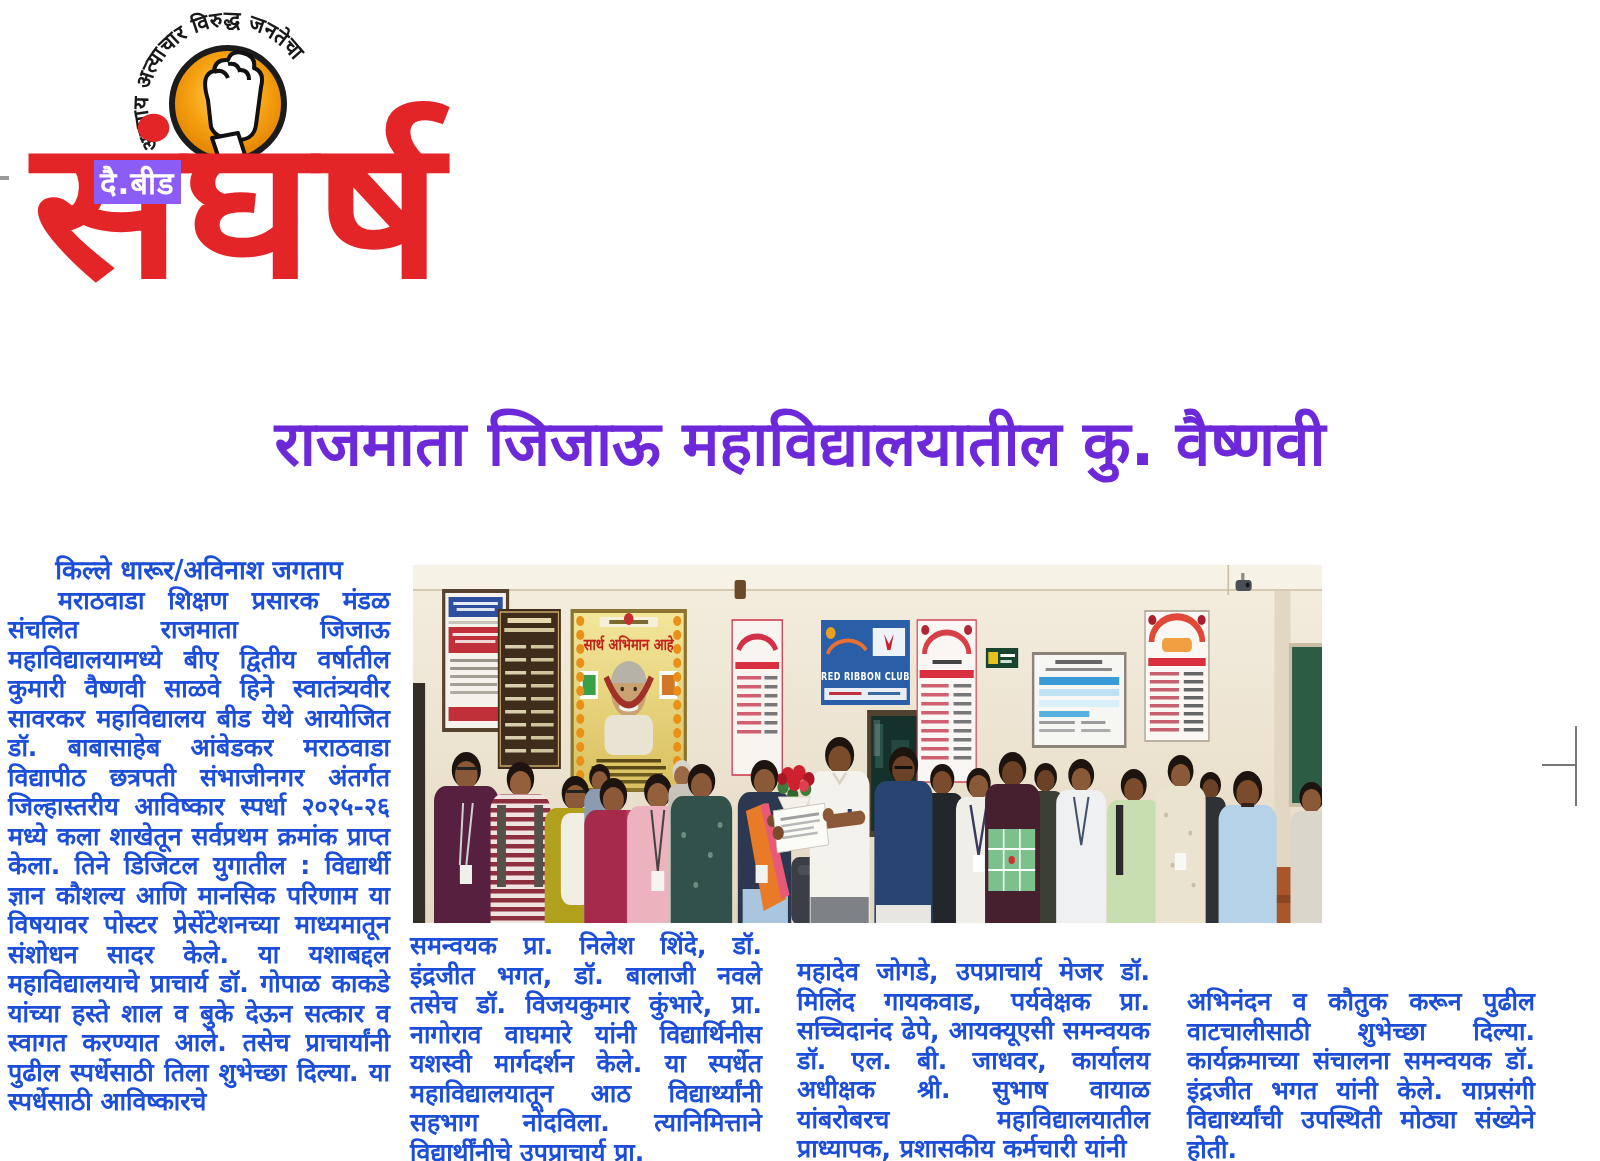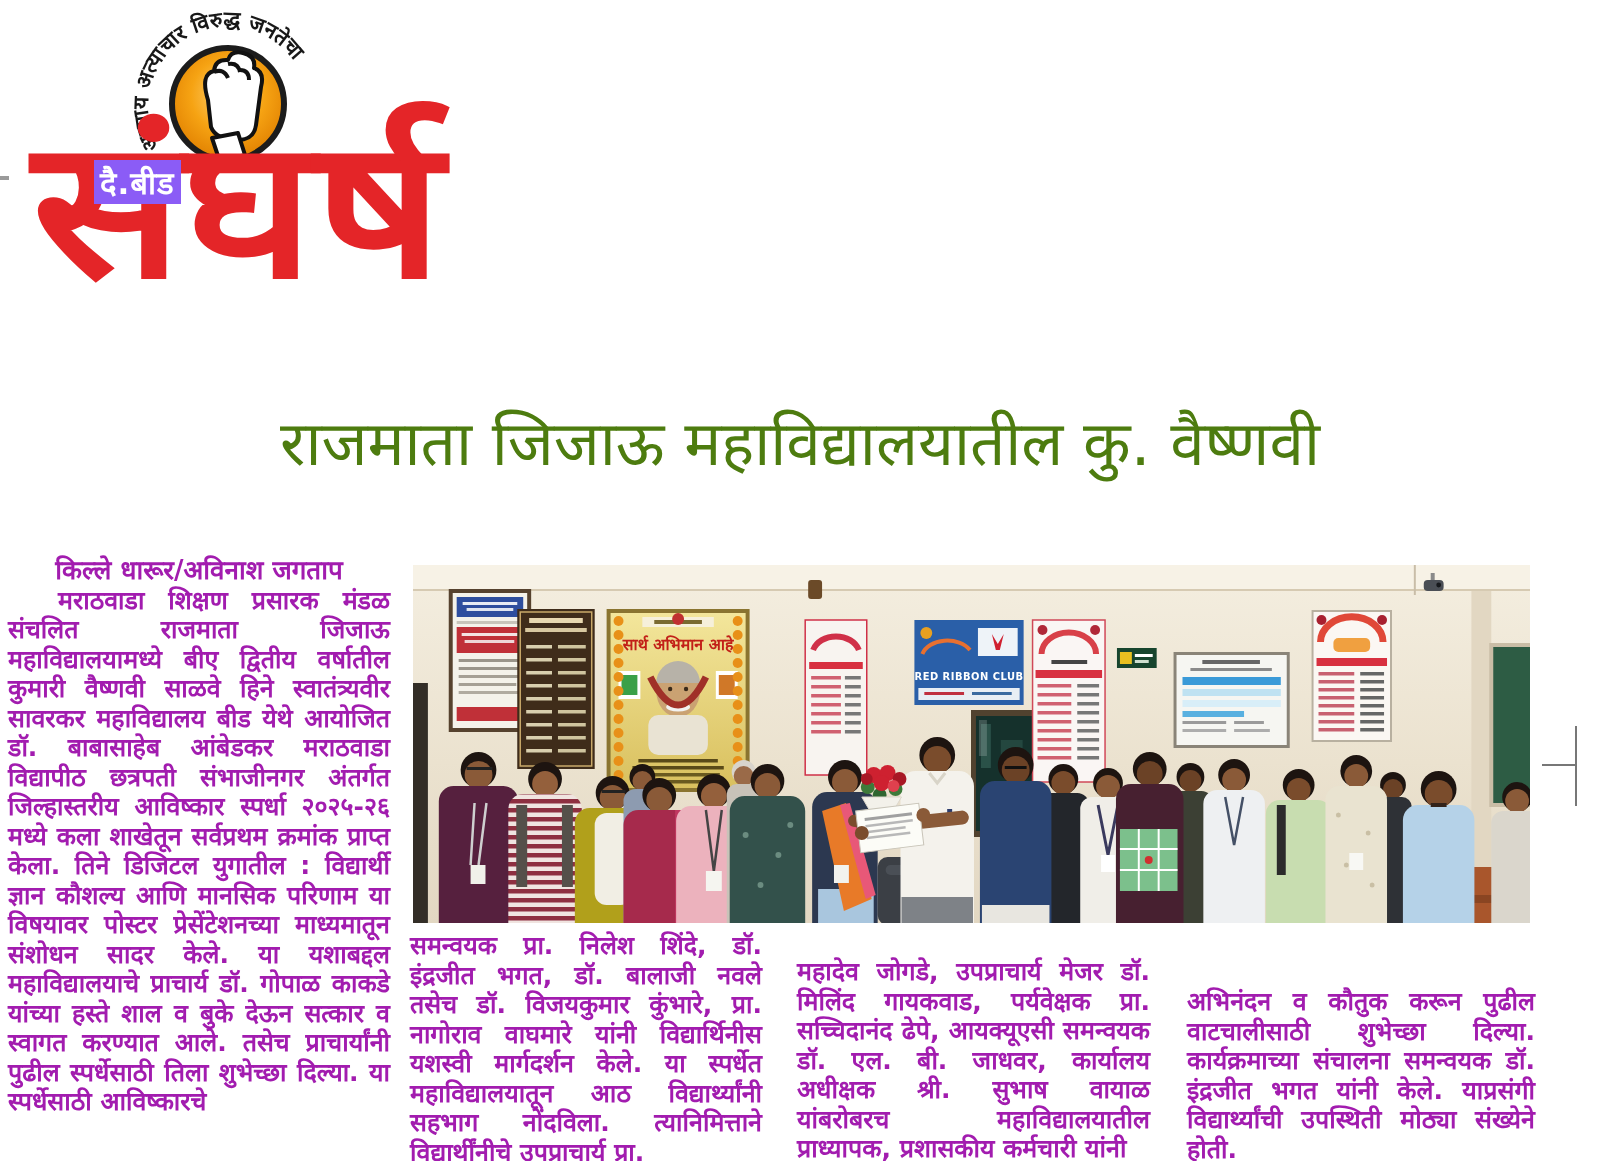--- a/index.html
+++ b/index.html
@@ -15,34 +15,34 @@
              transform:scaleX(1.16);transform-origin:left top;}
   .edition-chip{position:absolute;left:94px;top:160px;z-index:3;background:#8b5cf6;color:#fff;
                 font-weight:700;font-size:31px;padding:1px 6px;letter-spacing:1px;}
   .latin-name{position:absolute;left:380px;top:291px;z-index:3;display:flex;align-items:baseline;gap:9px;
               color:#2f2f2f;white-space:nowrap;}
   .latin-name .small{font-size:23px;font-weight:800;letter-spacing:.5px;}
   .latin-name .big{font-size:37px;font-weight:800;letter-spacing:1px;}
 
   
   .headline{position:absolute;left:80px;right:80px;top:356px;text-align:center;
-            font-weight:400;color:#4d7c0f;font-size:62px;line-height:92px;}
+            font-weight:700;color:#6d28d9;font-size:62px;line-height:92px;}
 
   
-  .col{position:absolute;text-align:justify;font-size:25px;line-height:29.5px;font-weight:600;color:#a21caf;}
+  .col{position:absolute;text-align:justify;font-size:25px;line-height:29.5px;font-weight:600;color:#1d4ed8;}
   .col p{margin:0;}
   .col1{left:8px;top:556px;width:382px;}
   .byline{text-align:center;font-weight:800;font-size:26px;margin:0 0 3px 0;}
   .col1 .body{text-indent:50px;}
   .col2{left:410px;top:931px;width:352px;}
   .col3{left:797px;top:931px;width:353px;padding-top:26px;}
   .col4{left:1187px;top:931px;width:348px;padding-top:56px;}
 
   
-  .photo{position:absolute;left:413px;top:565px;width:1117px;height:358px;margin:0;
+  .photo{position:absolute;left:413px;top:565px;width:909px;height:358px;margin:0;
          background:#ece3d1;overflow:hidden;}
   .photo svg{display:block;width:100%;height:100%;}
 
   
   .crop-mark{position:absolute;left:1542px;top:726px;width:36px;height:80px;z-index:4;}
   .crop-mark .cm-h{position:absolute;left:0;top:38px;width:34px;height:2px;background:#777;}
   .crop-mark .cm-v{position:absolute;left:33px;top:0;width:2px;height:80px;background:#777;}
 </style>
 </head>
 <body>

